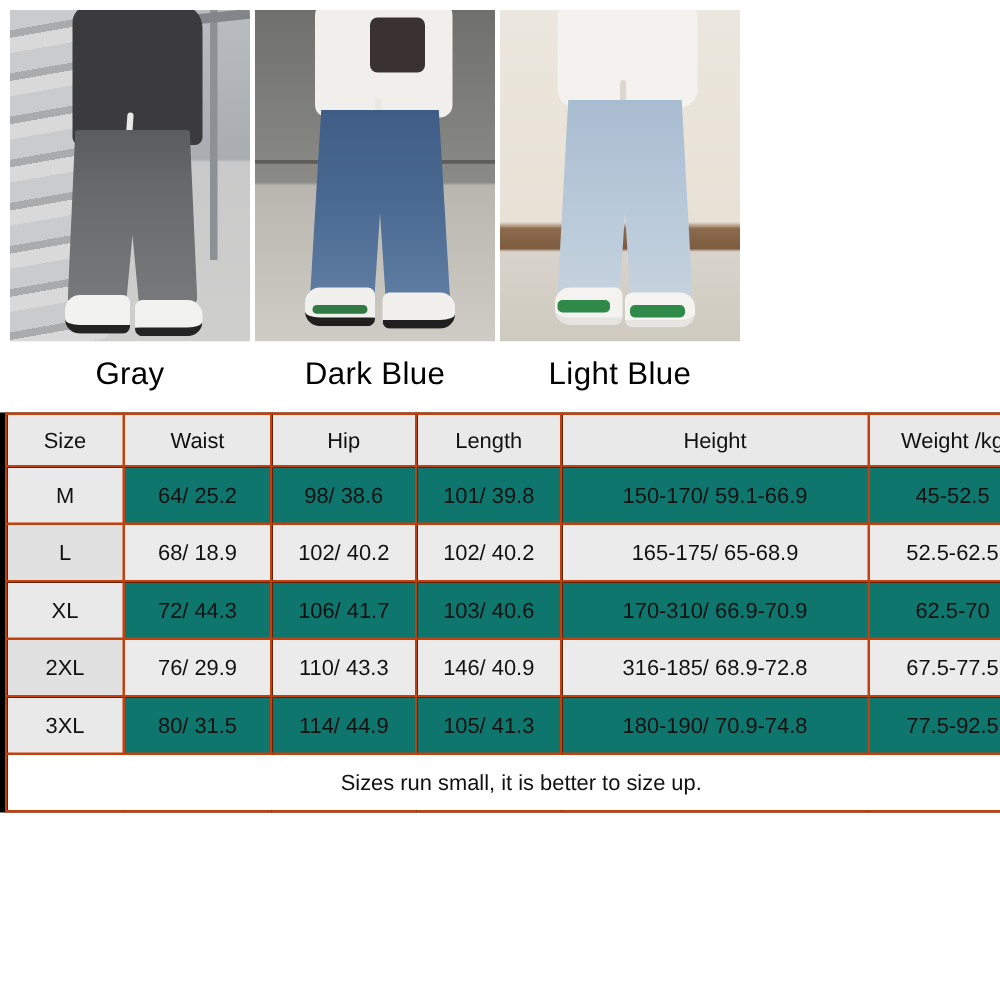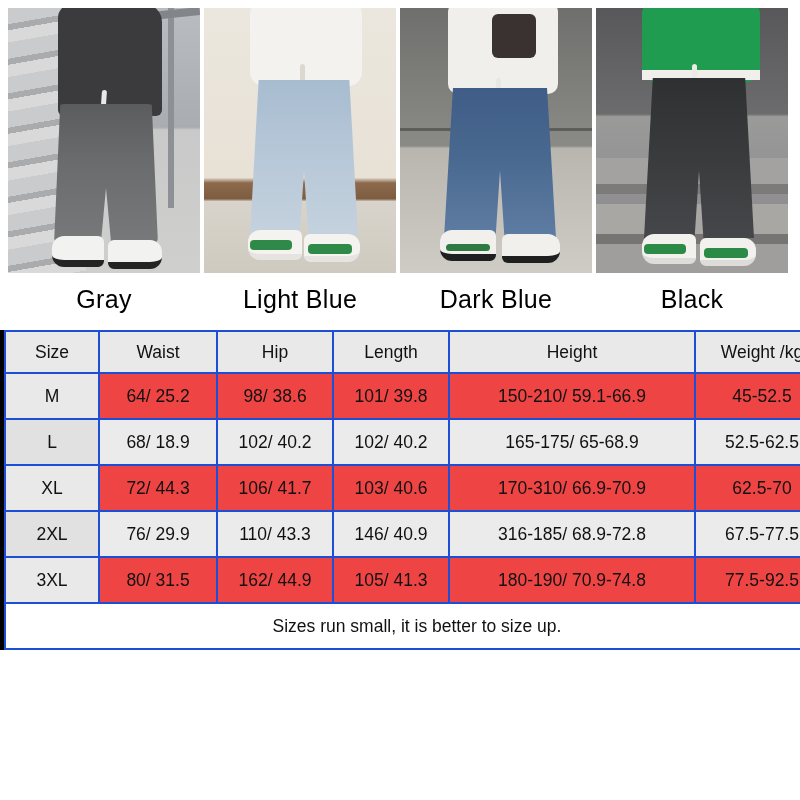--- a/index.html
+++ b/index.html
@@ -228,37 +228,37 @@
   .chart-title .gap { display: inline-block; width: 34px; }
 
   table.size-table {
     border-collapse: collapse;
     width: 792px;
     margin: 0 4px 0 4px;
     table-layout: fixed;
   }
   table.size-table th,
   table.size-table td {
-    border: 2px solid #1d4ed8;
+    border: 2px solid #c2410c;
     text-align: center;
     font-size: 17.5px;
     color: #111;
     height: 44px;
     padding: 0 2px;
     white-space: nowrap;
     overflow: hidden;
   }
   table.size-table thead th {
     background: #e9e9e9;
     font-weight: normal;
     font-size: 17.5px;
     height: 40px;
   }
   table.size-table tbody tr td {
-    background: #ef4444;
+    background: #0f766e;
   }
   table.size-table tbody tr.alt td {
     background: #ebebeb;
   }
   table.size-table tbody tr td.first {
     background: #e9e9e9;
   }
   table.size-table tbody tr.alt td.first {
     background: #e1e1e1;
   }
@@ -290,64 +290,46 @@
         <div class="hoodie"></div>
         <div class="draw"></div>
         <div class="pants"></div>
         <div class="shoeL"></div>
         <div class="shoeR"></div>
       </div>
       <div class="variant-label">Gray</div>
     </div>
 
     <div class="variant">
-      <div class="photo p3">
-        <div class="hoodie3"></div>
-        <div class="draw3"></div>
-        <div class="jeans3"></div>
-        <div class="shoe3L"></div>
-        <div class="shoe3R"></div>
-        <div class="g1"></div>
-        <div class="g2"></div>
-      </div>
-      <div class="variant-label">Light Blue</div>
-    </div>
-
-    <div class="variant">
       <div class="photo p2">
         <div class="wallline"></div>
         <div class="tee"></div>
         <div class="teeprint"></div>
         <div class="draw2"></div>
         <div class="jeans"></div>
         <div class="shoe2L"></div>
         <div class="shoe2R"></div>
         <div class="green"></div>
       </div>
       <div class="variant-label">Dark Blue</div>
     </div>
 
     <div class="variant">
-      <div class="photo p4">
-        <div class="step s1"></div>
-        <div class="step s2"></div>
-        <div class="step s3"></div>
-        <div class="step s4"></div>
-        <div class="step s5"></div>
-        <div class="green4"></div>
-        <div class="greenhem"></div>
-        <div class="draw4"></div>
-        <div class="pants4"></div>
-        <div class="shoe4L"></div>
-        <div class="shoe4R"></div>
-        <div class="g41"></div>
-        <div class="g42"></div>
+      <div class="photo p3">
+        <div class="hoodie3"></div>
+        <div class="draw3"></div>
+        <div class="jeans3"></div>
+        <div class="shoe3L"></div>
+        <div class="shoe3R"></div>
+        <div class="g1"></div>
+        <div class="g2"></div>
       </div>
-      <div class="variant-label">Black</div>
+      <div class="variant-label">Light Blue</div>
     </div>
+
 
   </div>
 
   <div class="chart-block">
 
     <table class="size-table">
       <thead>
         <tr>
           <th class="col-size">Size</th>
           <th class="col-waist">Waist</th>
@@ -356,21 +338,21 @@
           <th class="col-height">Height</th>
           <th class="col-weight">Weight /kg</th>
         </tr>
       </thead>
       <tbody>
         <tr>
           <td class="first">M</td>
           <td>64/ 25.2</td>
           <td>98/ 38.6</td>
           <td>101/ 39.8</td>
-          <td>150-210/ 59.1-66.9</td>
+          <td>150-170/ 59.1-66.9</td>
           <td>45-52.5</td>
         </tr>
         <tr class="alt">
           <td class="first">L</td>
           <td>68/ 18.9</td>
           <td>102/ 40.2</td>
           <td>102/ 40.2</td>
           <td>165-175/ 65-68.9</td>
           <td>52.5-62.5</td>
         </tr>
@@ -386,21 +368,21 @@
           <td class="first">2XL</td>
           <td>76/ 29.9</td>
           <td>110/ 43.3</td>
           <td>146/ 40.9</td>
           <td>316-185/ 68.9-72.8</td>
           <td>67.5-77.5</td>
         </tr>
         <tr>
           <td class="first">3XL</td>
           <td>80/ 31.5</td>
-          <td>162/ 44.9</td>
+          <td>114/ 44.9</td>
           <td>105/ 41.3</td>
           <td>180-190/ 70.9-74.8</td>
           <td>77.5-92.5</td>
         </tr>
         <tr class="note-row">
           <td colspan="6">Sizes run small, it is better to size up.</td>
         </tr>
       </tbody>
     </table>
   </div>

